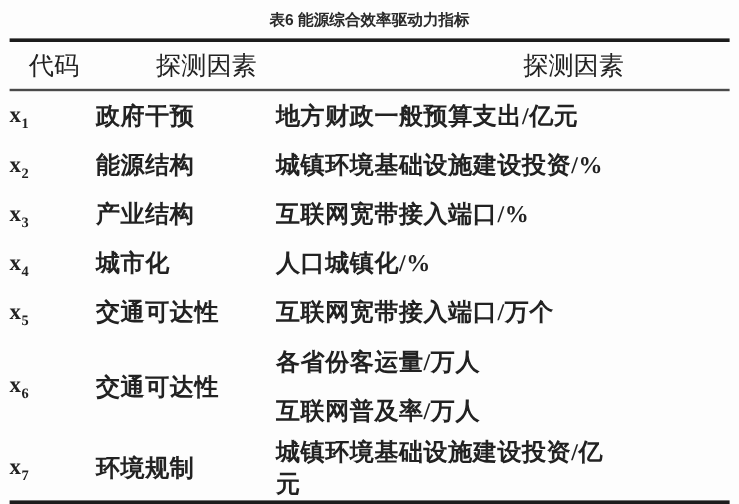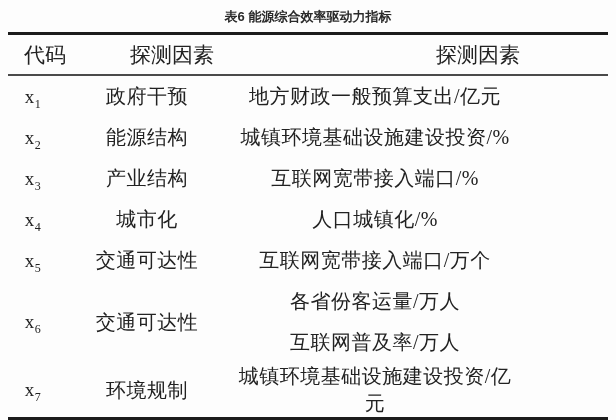--- a/index.html
+++ b/index.html
@@ -45,25 +45,25 @@
     height: 39px;
     text-align: right;
     vertical-align: middle;
     border-bottom: 2px solid #4a4a4a;
     padding: 0;
   }
   thead th.h-code    { padding-right: 14px; }
   thead th.h-factor  { padding-right: 16px; }
   thead th.h-meaning { padding-right: 88px; }
   tbody td {
-    text-align: center;
     vertical-align: middle;
     height: 41px;
     padding: 0;
     letter-spacing: 0.5px;
+    font-weight: bold;
   }
   td.code-cell    { padding-right: 22px; font-size: 19px; }
   td.factor-cell  { padding-right: 16px; }
   td.meaning-cell { padding-right: 88px; }
   td.code-cell sub {
     font-size: 12px;
     line-height: 0;
     vertical-align: -5px;
   }
 </style>

